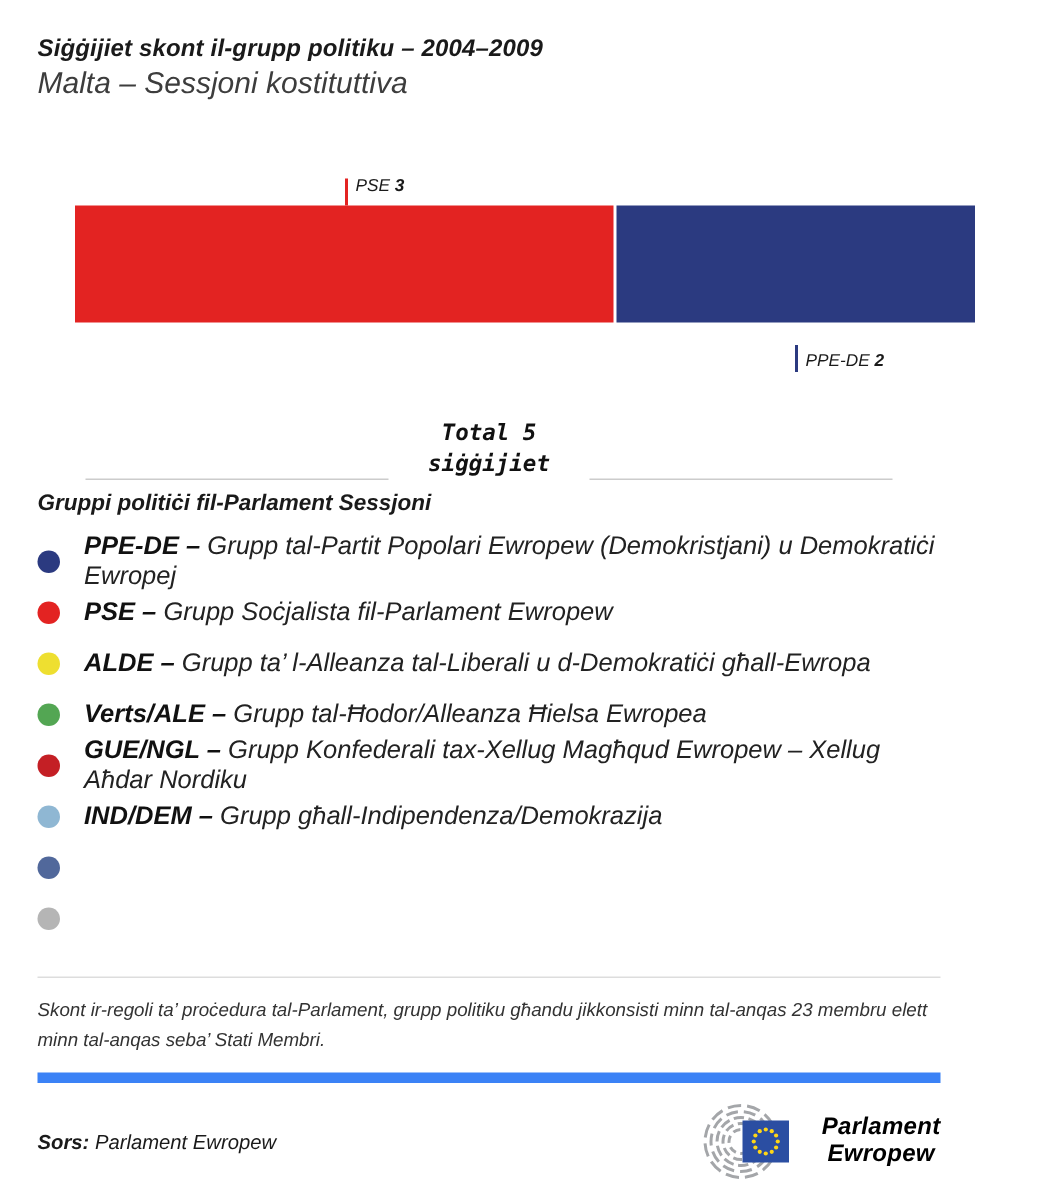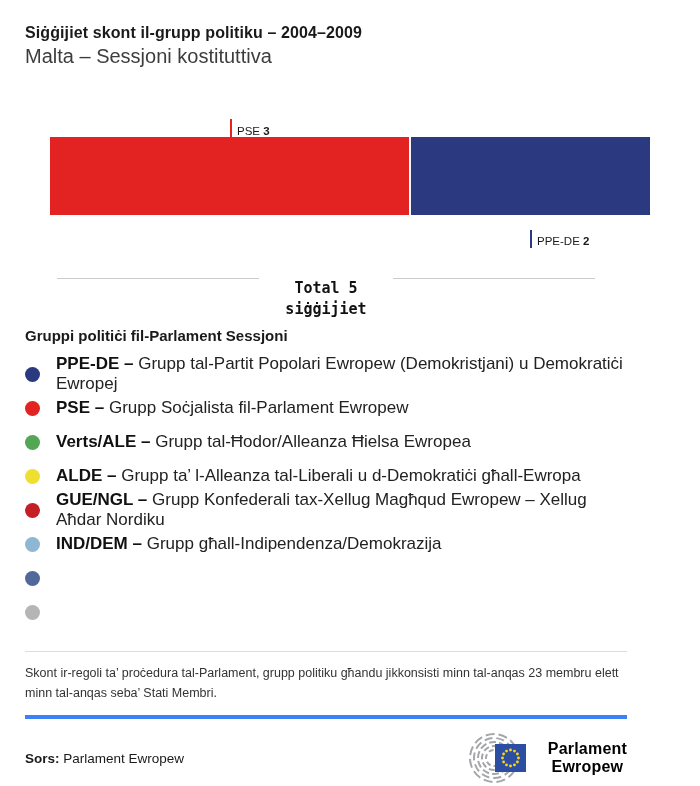--- a/index.html
+++ b/index.html
@@ -1,58 +1,58 @@
 <!DOCTYPE html>
 <html><head>
 <meta charset="utf-8">
 <style>
   * { margin:0; padding:0; box-sizing:border-box; }
   body { background:#fff; }
   .page {
     width:652px; height:786px; background:#ffffff;
     padding:24px 25px 18px 25px; position:relative;
-    font-family:"Liberation Sans", sans-serif; color:#1a1a1a;
+    font-family:"Liberation Sans", sans-serif; color:#1a1a1a;font-style:italic;
   }
   .title { font-size:16px; font-weight:bold; letter-spacing:.1px; }
   .subtitle { font-size:20px; color:#3d3d3d; margin-top:3px; font-weight:normal; }
 
   
   .chart { margin:46px 0 0 25px; width:600px; position:relative; }
   .label-row { position:relative; height:23px; }
   .marker { position:absolute; display:flex; gap:5px; }
-  .marker.top { bottom:0; align-items:flex-end; }
+  .marker.top { bottom:0; align-items:flex-start; }
   .marker.bottom { top:15px; align-items:flex-end; }
   .tick { width:2px; height:18px; }
   .marker-label { font-size:11.5px; white-space:nowrap; color:#1a1a1a; }
   .marker.top .marker-label { margin-top:-1px; }
   .marker.bottom .marker-label { margin-bottom:1px; }
   .bar { display:flex; height:78px; gap:2px; }
   .seg { height:100%; }
 
   
-  .total-divider { display:flex; align-items:flex-start; margin:40px 32px 0 32px; }
+  .total-divider { display:flex; align-items:flex-end; margin:40px 32px 0 32px; }
   .t-line { flex:1; height:1px; background:#cccccc; }
   .total-text {
     padding:0 26px; text-align:center;
     font-family:"DejaVu Sans Mono", monospace; font-weight:bold;
     font-size:15px; line-height:1.4; color:#111;
   }
 
   
   .legend-heading { font-size:15px; font-weight:bold; margin-top:7px; }
   .legend { margin-top:13px; }
   .legend-row { display:flex; align-items:center; height:34px; }
   .dot { width:15px; height:15px; border-radius:50%; flex:0 0 15px; margin-right:16px; }
   .legend-text { font-size:17px; color:#222; }
   .legend-text b { color:#111; }
 
   
   .footnote-block {
     margin-top:22px; padding:11px 0 12px 0;
-    border-top:1px solid #dddddd; border-bottom:4px solid #3b82f6;
+    border-top:1px solid #dddddd; border-bottom:7px solid #3b82f6;
     font-size:12.5px; color:#333; line-height:1.6; max-width:650px;
   }
 
   
   .source-row { display:flex; justify-content:space-between; align-items:center; margin-top:12px;text-align:center; }
   .source { font-size:13.5px; color:#1a1a1a; }
   .logo { display:flex; align-items:center; gap:9px; }
   .logo-text { font-size:16px; font-weight:bold; color:#000000; line-height:1.12; letter-spacing:.2px; }
 </style>
 </head>
@@ -98,26 +98,26 @@
   <div class="legend">
     <div class="legend-row">
       <span class="dot" style="background-color: rgb(43, 58, 128);"></span>
       <span class="legend-text"><b>PPE-DE –</b> <span>Grupp tal-Partit Popolari Ewropew (Demokristjani) u Demokratiċi Ewropej</span></span>
     </div>
     <div class="legend-row">
       <span class="dot" style="background-color: rgb(227, 35, 34);"></span>
       <span class="legend-text"><b>PSE –</b> <span>Grupp Soċjalista fil-Parlament Ewropew</span></span>
     </div>
     <div class="legend-row">
+      <span class="dot" style="background-color: rgb(238, 223, 48);"></span>
+      <span class="legend-text"><b>ALDE –</b> <span>Grupp ta’ l-Alleanza tal-Liberali u d-Demokratiċi għall-Ewropa</span></span>
+    </div>
+    <div class="legend-row">
       <span class="dot" style="background-color: rgb(83, 166, 83);"></span>
       <span class="legend-text"><b>Verts/ALE –</b> <span>Grupp tal-Ħodor/Alleanza Ħielsa Ewropea</span></span>
-    </div>
-    <div class="legend-row">
-      <span class="dot" style="background-color: rgb(238, 223, 48);"></span>
-      <span class="legend-text"><b>ALDE –</b> <span>Grupp ta’ l-Alleanza tal-Liberali u d-Demokratiċi għall-Ewropa</span></span>
     </div>
     <div class="legend-row">
       <span class="dot" style="background-color: rgb(196, 31, 37);"></span>
       <span class="legend-text"><b>GUE/NGL –</b> <span>Grupp Konfederali tax-Xellug Magħqud Ewropew – Xellug Aħdar Nordiku</span></span>
     </div>
     <div class="legend-row">
       <span class="dot" style="background-color: rgb(143, 183, 211);"></span>
       <span class="legend-text"><b>IND/DEM –</b> <span>Grupp għall-Indipendenza/Demokrazija</span></span>
     </div>
     <div class="legend-row">

